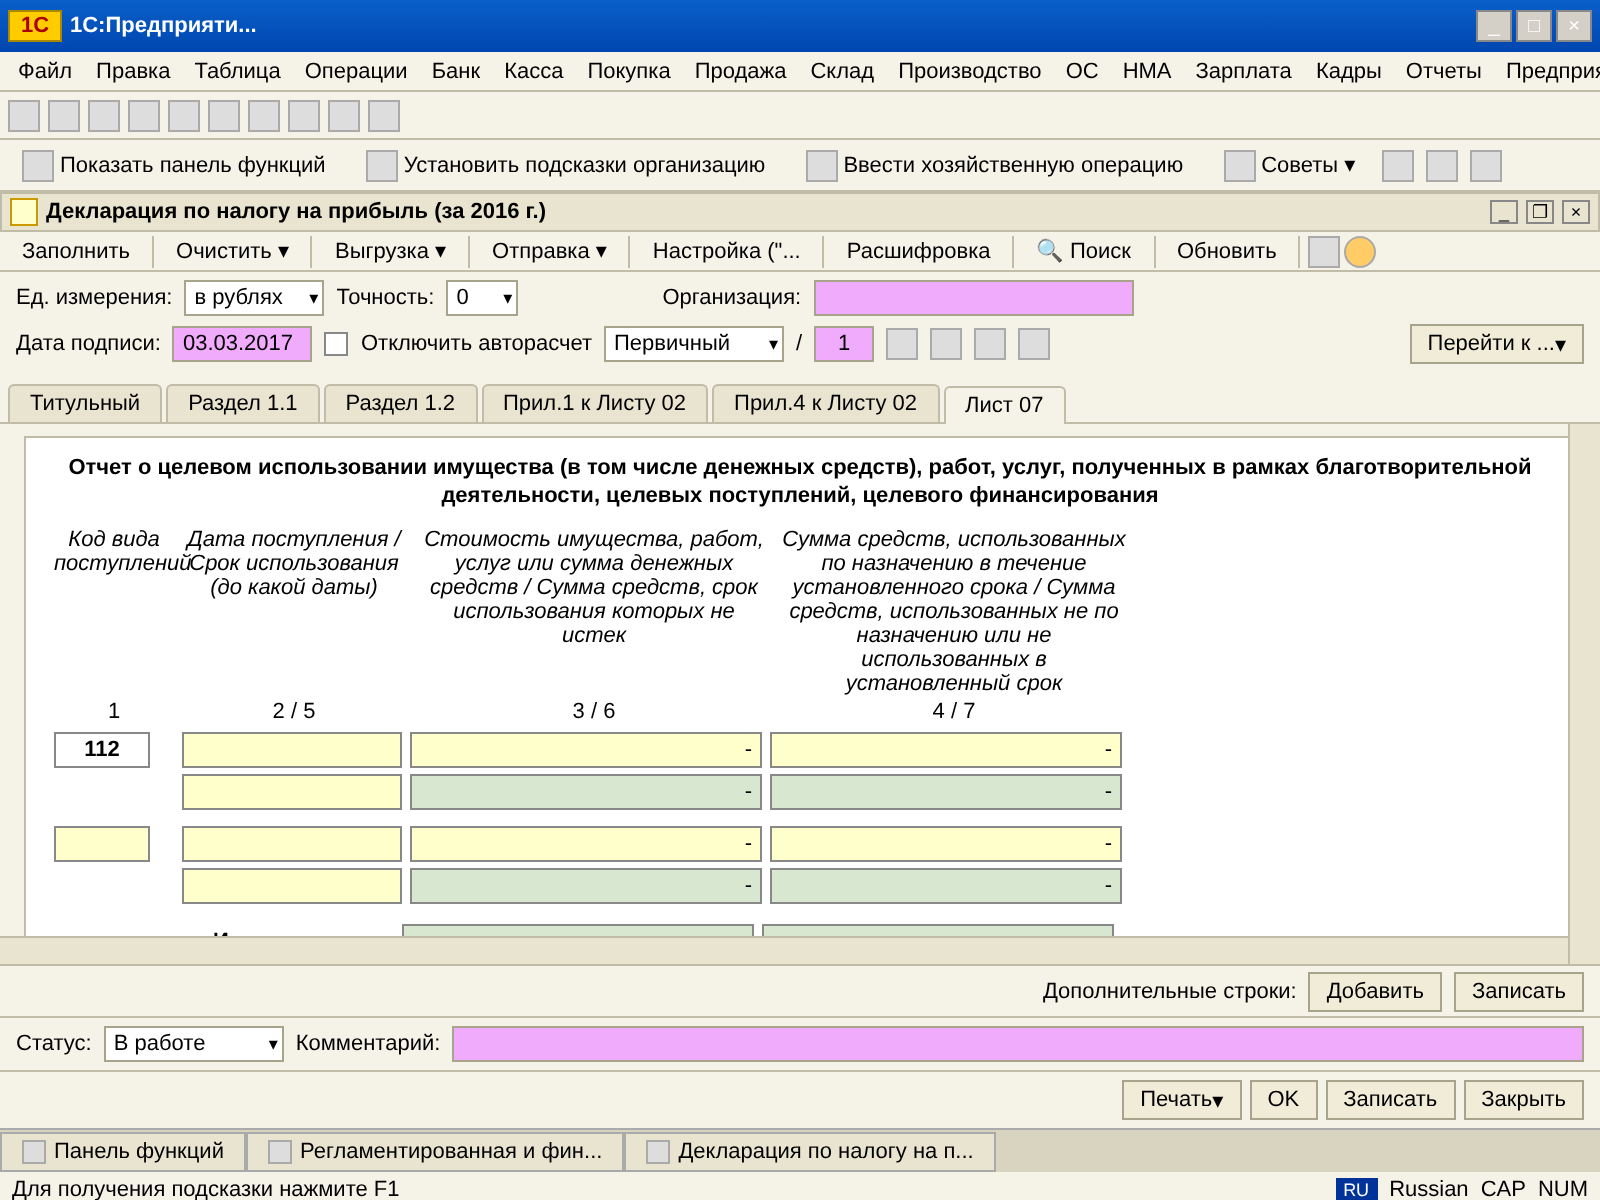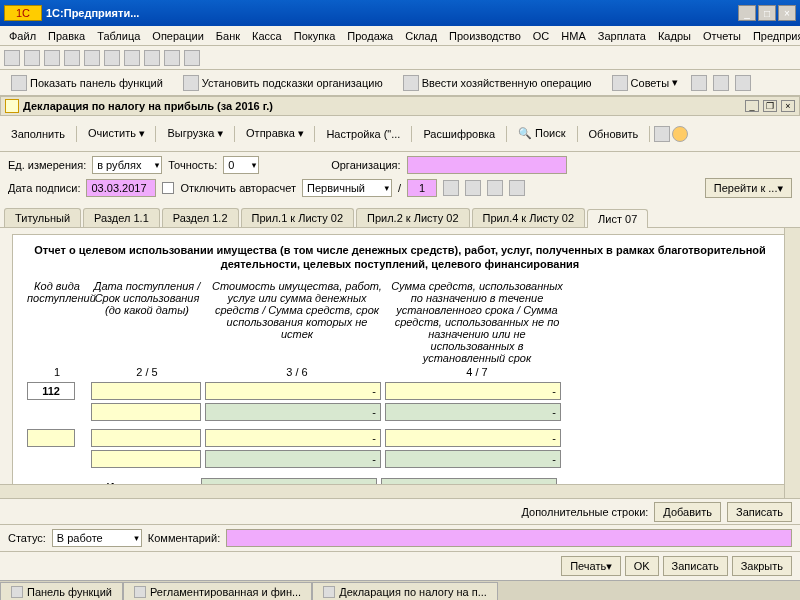--- a/index.html
+++ b/index.html
@@ -1,32 +1,32 @@
 <!DOCTYPE html>
 <html><head>
 <meta charset="utf-8">
 <style>
 *{box-sizing:border-box;margin:0;padding:0;font-family:Tahoma,Arial,sans-serif;font-size:11px}
 body{background:#d4d0c8;width:800px;height:600px;overflow:hidden;position:relative}
 .titlebar{height:26px;background:linear-gradient(#0a5fc9,#0046b0);color:#fff;display:flex;align-items:center;padding:0 4px}
-.titlebar .logo{width:38px;height:16px;background:#fc0;border:1px solid #a80;margin-right:4px;display:flex;align-items:center;justify-content:center;font-weight:normal;color:#a00}
+.titlebar .logo{width:27px;height:16px;background:#fc0;border:1px solid #a80;margin-right:4px;display:flex;align-items:center;justify-content:center;font-weight:bold;color:#a00}
 .titlebar .ttl{flex:1;font-weight:bold}
 .winbtns{display:flex;gap:2px}
 .winbtn{width:18px;height:16px;background:#d4d0c8;border:1px solid #888;display:flex;align-items:center;justify-content:center;font-size:10px}
 .menubar{height:20px;background:#f5f2e8;border-bottom:1px solid #c0bca8;display:flex;align-items:center;padding:0 4px;gap:2px}
 .menubar span{padding:2px 5px;cursor:default}
 .toolbar{height:24px;background:#f5f2e8;border-bottom:1px solid #c0bca8;display:flex;align-items:center;padding:0 4px;gap:4px}
 .tbic{width:16px;height:16px;background:#ddd;border:1px solid #aaa}
 .toolbar2{height:26px;background:#f5f2e8;border-bottom:1px solid #c0bca8;display:flex;align-items:center;padding:0 4px;gap:6px}
 .tbtn{padding:2px 6px;border:1px solid transparent;display:flex;align-items:center;gap:3px}
 .dochdr{height:20px;background:#e8e4d0;border:1px solid #c0bca8;display:flex;align-items:center;padding:0 4px;gap:4px}
 .dochdr .dic{width:14px;height:14px;background:#ffc;border:1px solid #c90}
 .dochdr .dttl{flex:1;font-weight:bold}
 .dochdr .wbtn{width:14px;height:12px;background:#e8e4d0;border:1px solid #888;display:flex;align-items:center;justify-content:center;font-size:9px}
-.doctb{height:36px;background:#f5f2e8;border-bottom:1px solid #c0bca8;display:flex;align-items:center;padding:0 4px;gap:2px}
+.doctb{height:20px;background:#f5f2e8;border-bottom:1px solid #c0bca8;display:flex;align-items:center;padding:0 4px;gap:2px}
 .doctb .act{padding:2px 6px;border:1px solid transparent;cursor:default}
 .doctb .sep{width:1px;height:16px;background:#c0bca8;margin:0 2px}
 .form{background:#f5f2e8;padding:4px 8px}
 .frow{display:flex;align-items:center;gap:6px;margin-bottom:4px}
 .lbl{white-space:nowrap}
 .sel{height:18px;border:1px solid #a8a48c;background:#fff;padding:0 14px 0 4px;position:relative;display:flex;align-items:center}
 .sel::after{content:"▾";position:absolute;right:2px;font-size:9px}
 .inp{height:18px;border:1px solid #a8a48c;background:#f0abfc;padding:0 4px;display:flex;align-items:center}
 .chk{width:12px;height:12px;border:1px solid #888;background:#fff}
 .btn{height:20px;border:1px solid #a8a48c;background:#f0ecd8;padding:0 8px;display:flex;align-items:center}
@@ -187,21 +187,20 @@
     <div style="flex:1"></div>
     <div class="btn"><span>Перейти к ...</span> ▾</div>
   </div>
 </div>
 
 <div class="tabs">
   <div class="tab">Титульный</div>
   <div class="tab">Раздел 1.1</div>
   <div class="tab">Раздел 1.2</div>
   <div class="tab">Прил.1 к Листу 02</div>
-  <div class="tab">Прил.2 к Листу 02</div>
   <div class="tab">Прил.4 к Листу 02</div>
   <div class="tab active">Лист 07</div>
 </div>
 
 <div class="sheet">
   <div class="sheetinner">
     <div class="shtitle">Отчет о целевом использовании имущества (в том числе денежных средств), работ, услуг, полученных в рамках благотворительной деятельности, целевых поступлений, целевого финансирования</div>
     <div class="colhdrs">
       <div class="c1">Код вида поступлений</div>
       <div class="c2">Дата поступления / Срок использования (до какой даты)</div>

